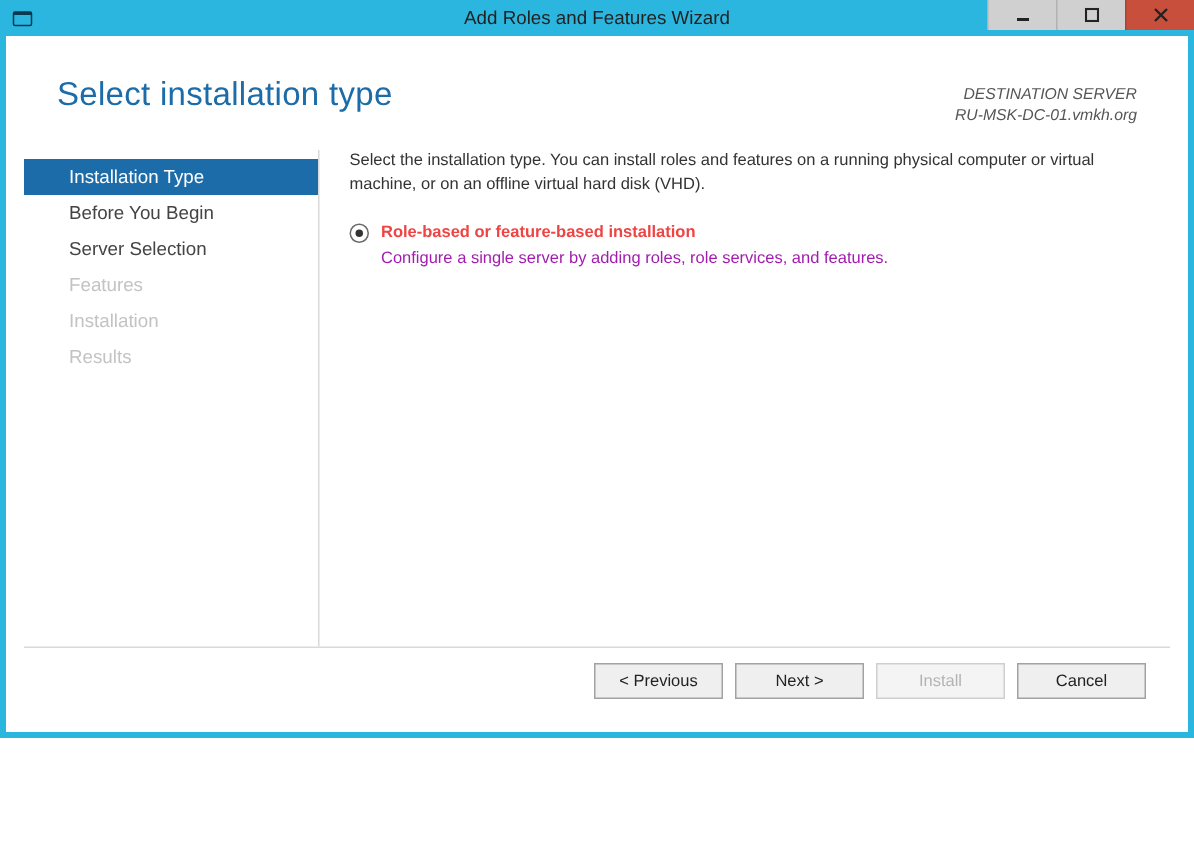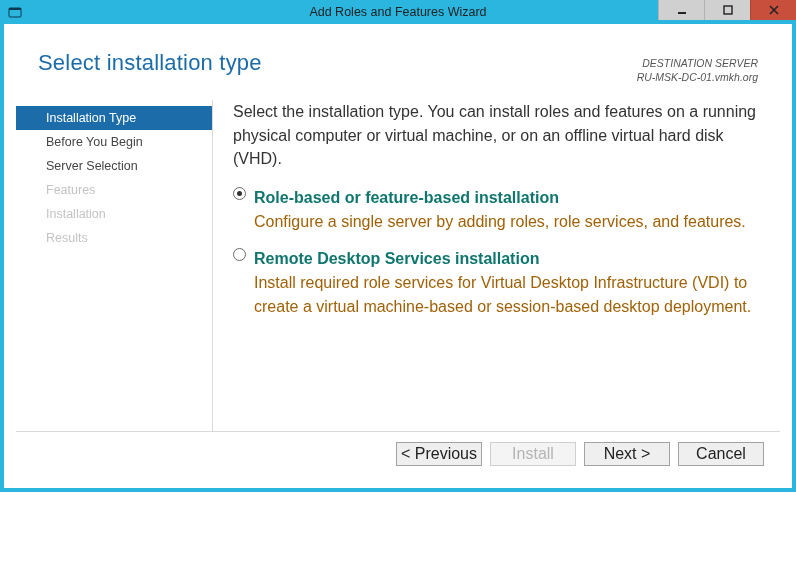--- a/index.html
+++ b/index.html
@@ -115,21 +115,21 @@
   }
   .step.disabled { color: #c3c3c3; }
   .divider {
     width: 1px;
     background: #d9d9d9;
     margin: 0 6px 0 0;
   }
   .main {
     flex: 1;
     padding: 0 6px 0 14px;
-    font-size: 16px;
+    font-size: 11px;
     color: #333;
     line-height: 1.45;
   }
   .intro { margin-bottom: 16px; }
   .option {
     display: flex;
     align-items: flex-start;
     margin-bottom: 14px;
     gap: 8px;
   }
@@ -146,35 +146,35 @@
     background: #fff;
   }
   .radio.checked::after {
     content: "";
     width: 5px;
     height: 5px;
     background: #333;
     border-radius: 50%;
   }
   .opt-body { flex: 1; }
-  .opt-title { font-weight: 600; color: #0f766e; }
-  .opt-desc { color: #a16207; margin-top: 1px; }
+  .opt-title { font-weight: 600; color: #ef4444; }
+  .opt-desc { color: #a21caf; margin-top: 1px; }
   .footer {
     border-top: 1px solid #d9d9d9;
     padding: 10px 16px 10px 0;
     display: flex;
     justify-content: flex-end;
     gap: 8px;
   }
   .btn {
     width: 86px;
     height: 24px;
     border: 1px solid #a2a2a2;
     background: #efefef;
-    font-size: 16px;
+    font-size: 11px;
     font-family: inherit;
     color: #222;
     cursor: default;
     padding: 0;
   }
   .btn.disabled {
     color: #b4b4b4;
     border-color: #cfcfcf;
     background: #f4f4f4;
   }
@@ -237,31 +237,24 @@
         <div class="intro">Select the installation type. You can install roles and features on a running physical computer or virtual machine, or on an offline virtual hard disk (VHD).</div>
 
         <div class="option">
           <span class="radio checked"></span>
           <div class="opt-body">
             <div class="opt-title">Role-based or feature-based installation</div>
             <div class="opt-desc">Configure a single server by adding roles, role services, and features.</div>
           </div>
         </div>
 
-        <div class="option">
-          <span class="radio"></span>
-          <div class="opt-body">
-            <div class="opt-title">Remote Desktop Services installation</div>
-            <div class="opt-desc">Install required role services for Virtual Desktop Infrastructure (VDI) to create a virtual machine-based or session-based desktop deployment.</div>
-          </div>
-        </div>
       </div>
     </div>
 
     <div class="footer">
       <button class="btn">&lt; Previous</button>
+      <button class="btn">Next &gt;</button>
       <button class="btn disabled">Install</button>
-      <button class="btn">Next &gt;</button>
       <button class="btn">Cancel</button>
     </div>
 
   </div>
 </div>
 
 </body></html>

